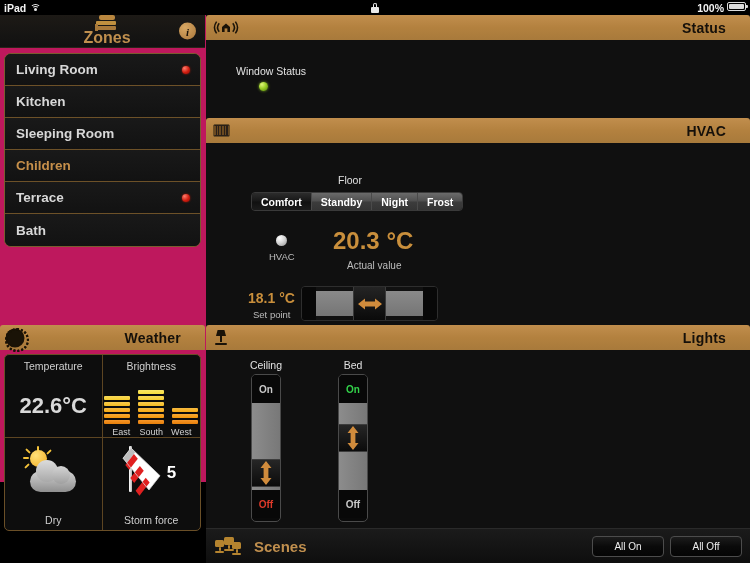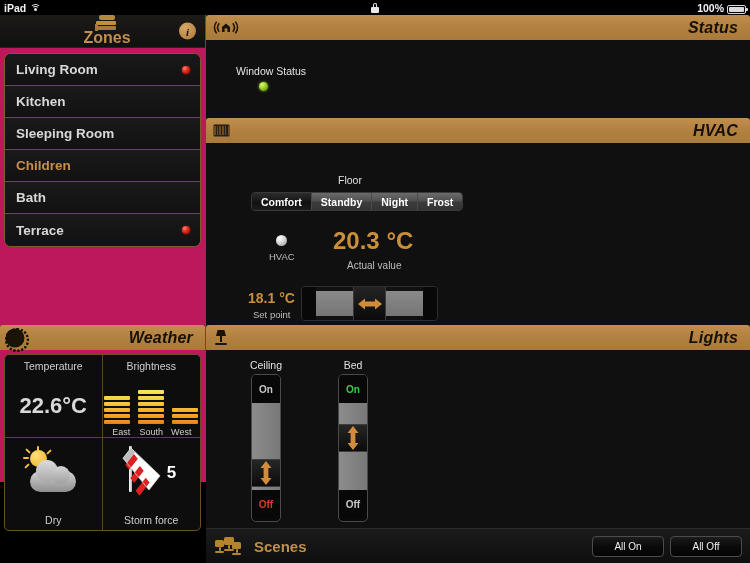--- a/index.html
+++ b/index.html
@@ -12,21 +12,21 @@
   #app { position: relative; width: 750px; height: 482px; background: #be185d; }
 
   
   .statusbar {
     position: absolute; left: 0; top: 0; width: 750px; height: 15px;
     background: #000; color: #f2f2f2; font-size: 10.5px; font-weight: bold;
     display: flex; align-items: center;
   }
   .sb-left { position: absolute; left: 4px; display: flex; align-items: center; gap: 4px; }
   .sb-mid  { position: absolute; left: 0; width: 750px; text-align: center; }
-  .sb-right{ position: absolute; right: 4px; display: flex; align-items: flex-end; gap: 3px; }
+  .sb-right{ position: absolute; right: 4px; display: flex; align-items: flex-start; gap: 3px; }
   .wifi-ico { width: 11px; height: 9px; position: relative; display:inline-block; }
   .wifi-ico i {
     position: absolute; border: 1.4px solid #e9e9e9; border-bottom-color: transparent;
     border-left-color: transparent; border-right-color: transparent; border-radius: 50%;
   }
   .wifi-ico i:nth-child(1){ width:11px;height:11px;left:0;top:1px; }
   .wifi-ico i:nth-child(2){ width:7px;height:7px;left:2px;top:3px; }
   .wifi-ico i:nth-child(3){ width:3px;height:3px;left:4px;top:5px;border-bottom-color:#e9e9e9;background:#e9e9e9; }
   .lock-ico { width: 8px; height: 10px; position: relative; display: inline-block; vertical-align: -1px; }
   .lock-ico .body { position:absolute; bottom:0; left:0; width:8px; height:6px; background:#e9e9e9; border-radius:1px; }
@@ -40,23 +40,22 @@
   .col-left  { position: absolute; left: 0;   top: 15px; width: 205px; height: 548px; }
   .col-right { position: absolute; left: 206px; top: 15px; width: 544px; height: 548px; background:#0d0d0d; }
 
   
   .hdr {
     position: relative; height: 25px;
     background: linear-gradient(to bottom, #c18e4d 0%, #b3813f 50%, #a87a3b 100%);
     display: flex; align-items: center; border-radius: 3px 3px 0 0;
   }
   .hdr .ttl {
-    position: absolute; right: 12px; color: #15100a; font-size: 16px; font-weight: bold;
+    position: absolute; right: 24px; color: #15100a; font-size: 14px; font-weight: bold;
     letter-spacing: .2px;
-    font-style: italic;
   }
   .hdr .ico { margin-left: 7px; display:flex; align-items:center; }
 
   
   .zones-hdr {
     position: relative; height: 33px; width: 205px;
     background: linear-gradient(to bottom, #1d1a16 0%, #111 100%);
     display: flex; align-items: center; border-bottom: 1px solid #2a231a; flex-direction: column;
   }
   .zones-hdr .ztxt { color:#c08f4e; font-size:16px; font-weight:bold; margin-left:9px; }
@@ -271,25 +270,25 @@
       <div class="zrow">
         <span>Kitchen</span>
       </div>
       <div class="zrow">
         <span>Sleeping Room</span>
       </div>
       <div class="zrow sel">
         <span>Children</span>
       </div>
       <div class="zrow">
-        <span>Bath</span>
-      </div>
-      <div class="zrow">
         <span>Terrace</span>
         <span class="zdot"></span>
+      </div>
+      <div class="zrow">
+        <span>Bath</span>
       </div>
     </div>
 
     <div class="weather-wrap">
       <div class="hdr">
         <span class="ico">
             <span class="sun-ico"></span>
           </span>
         <span class="ttl">Weather</span>
       </div>

